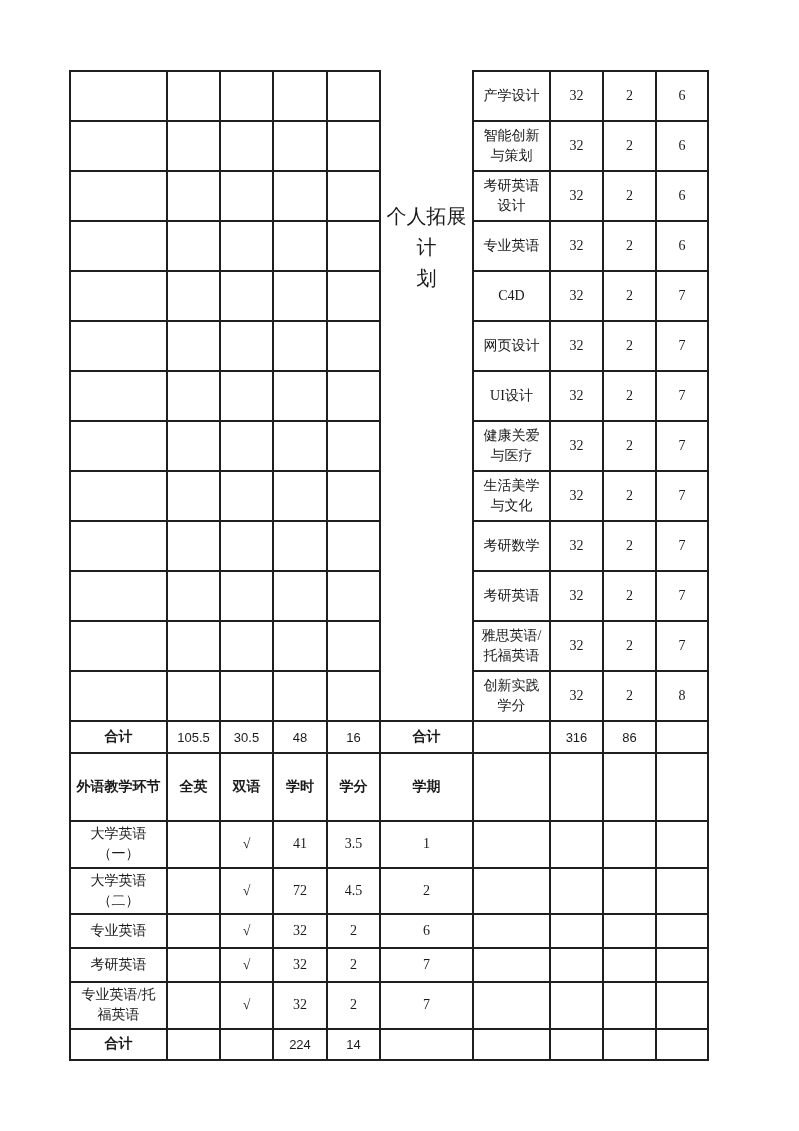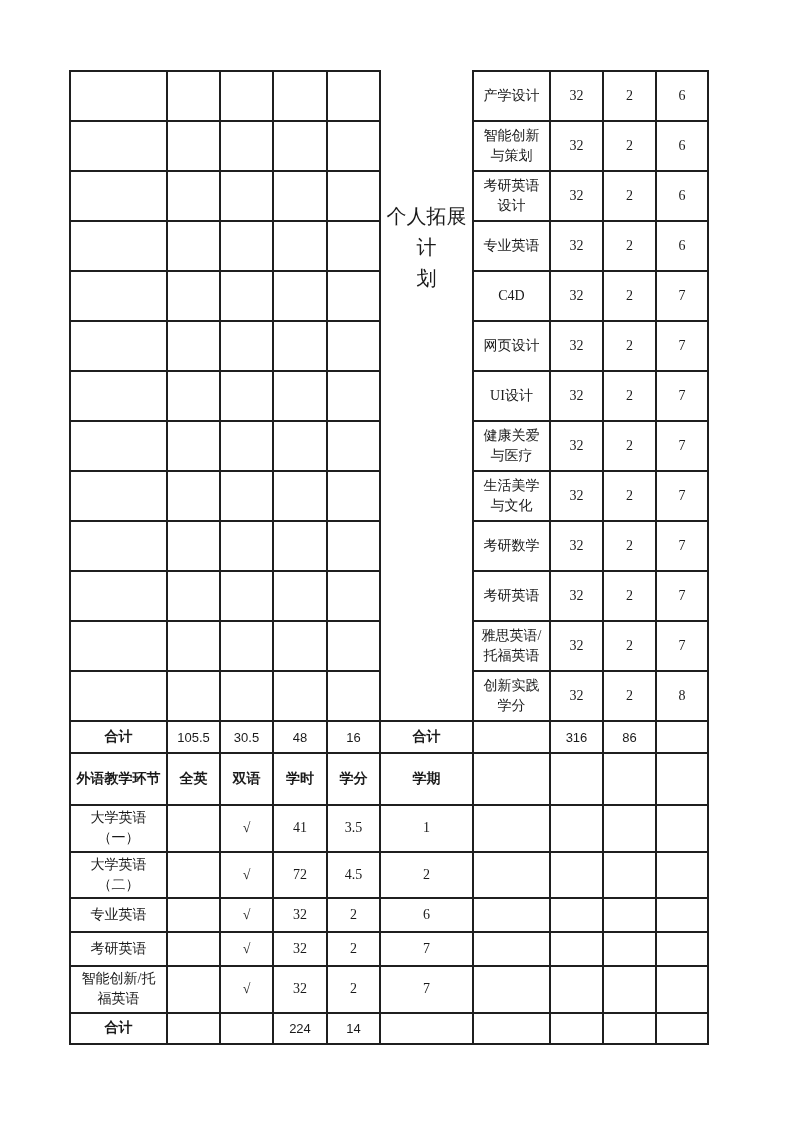--- a/index.html
+++ b/index.html
@@ -34,21 +34,21 @@
     font-size:14px; font-weight:bold;margin-left:40px;
   }
   td.plan-cell {
     border-top:none;
     vertical-align:top; padding-top:130px;
     font-family:"Liberation Serif","DejaVu Serif",serif;
     font-size:20px; line-height:1.55; white-space:pre-line;
   }
   tbody.top-rows tr { height:50px; }
   tr.totals-1 { height:32px; }
-  tr.lang-header { height:52px; }
+  tr.lang-header { height:68px; }
   tbody.lang-rows tr { height:34px; }
   tr.totals-2 { height:31px; }
 </style>
 </head>
 <body>
 
 <div class="page">
   <table class="sheet">
     <colgroup>
       <col style="width:97px">
@@ -322,21 +322,21 @@
           <td class="serif">32</td>
           <td class="serif">2</td>
           <td class="serif">7</td>
           <td class="serif"></td>
           <td class="serif"></td>
           <td class="serif"></td>
           <td class="serif"></td>
         </tr>
 
         <tr>
-          <td class="serif">智能创新/托
+          <td class="serif">专业英语/托
 福英语</td>
           <td class="serif"></td>
           <td class="serif">√</td>
           <td class="serif">32</td>
           <td class="serif">2</td>
           <td class="serif">7</td>
           <td class="serif"></td>
           <td class="serif"></td>
           <td class="serif"></td>
           <td class="serif"></td>

